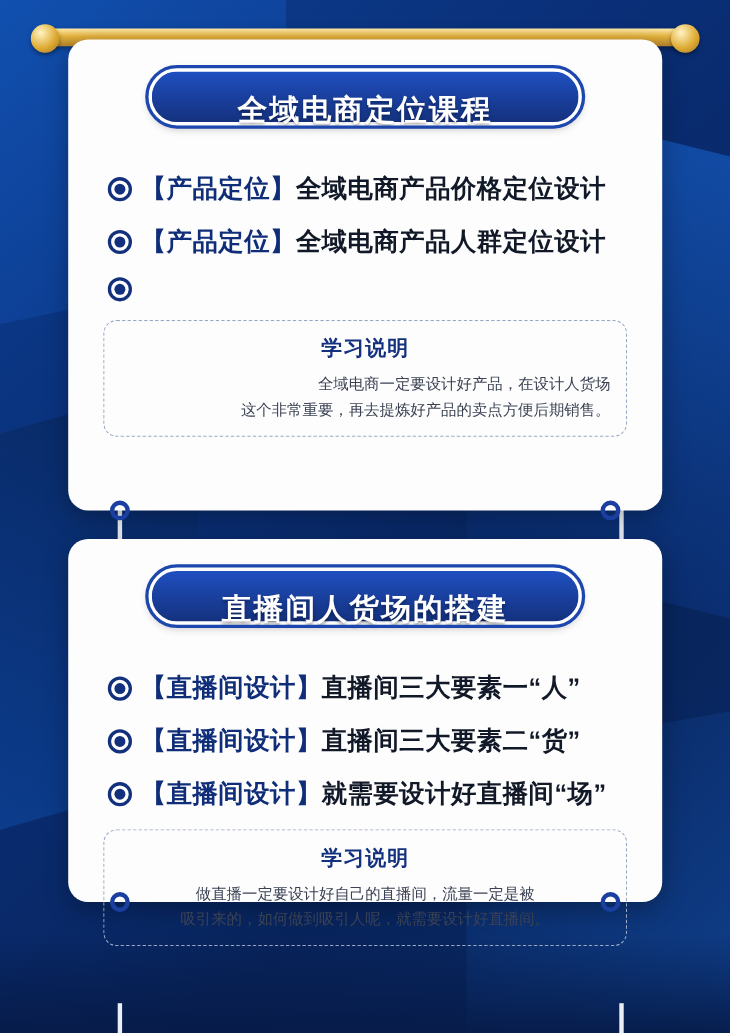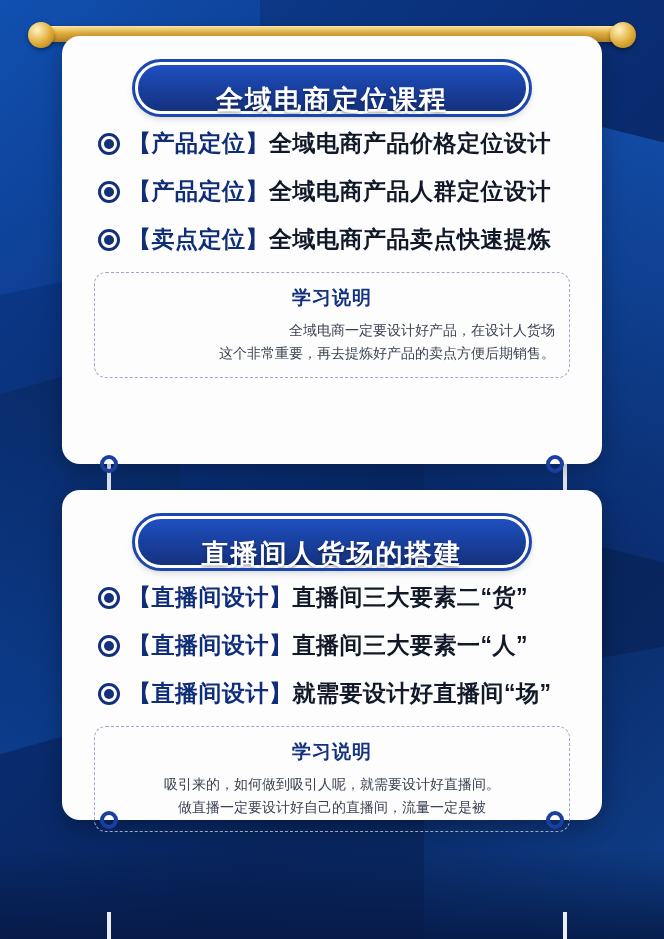--- a/index.html
+++ b/index.html
@@ -137,21 +137,21 @@
     font-size: 27px;
     font-weight: bold;
     letter-spacing: 2px;
     text-shadow: 0 2px 3px rgba(0,0,0,.35);
     white-space: nowrap;
     margin-top: 23px;
   }
 
   
   .bullets {
-    margin: 14px 0 0 0;
+    margin: 42px 0 0 0;
     padding: 0 20px 0 36px;
   }
   .bullet-row {
     display: flex;
     align-items: center;
     margin-bottom: 17px;
   }
   .bullet-dot {
     flex: 0 0 auto;
     width: 22px;
@@ -235,23 +235,20 @@
       </span>
     </div>
     <div class="bullet-row">
       <span class="bullet-dot"></span>
       <span class="bullet-text">
         <span class="tag">【产品定位】</span><span>全域电商产品人群定位设计</span>
       </span>
     </div>
     <div class="bullet-row">
       <span class="bullet-dot"></span>
-      <span class="bullet-text">
-        <span class="tag">【卖点定位】</span><span>全域电商产品卖点快速提炼</span>
-      </span>
     </div>
   </div>
 
   <div class="note">
     <div class="note-title">学习说明</div>
     <div class="note-body left">全域电商一定要设计好产品，在设计人货场</div>
     <div class="note-body left">这个非常重要，再去提炼好产品的卖点方便后期销售。</div>
   </div>
 
   <span class="notch l"></span>
@@ -261,38 +258,38 @@
 <section class="card" id="card-2">
 
   <div class="title-pill">
     <span class="txt">直播间人货场的搭建</span>
   </div>
 
   <div class="bullets">
     <div class="bullet-row">
       <span class="bullet-dot"></span>
       <span class="bullet-text">
+        <span class="tag">【直播间设计】</span><span>直播间三大要素一“人”</span>
+      </span>
+    </div>
+    <div class="bullet-row">
+      <span class="bullet-dot"></span>
+      <span class="bullet-text">
         <span class="tag">【直播间设计】</span><span>直播间三大要素二“货”</span>
-      </span>
-    </div>
-    <div class="bullet-row">
-      <span class="bullet-dot"></span>
-      <span class="bullet-text">
-        <span class="tag">【直播间设计】</span><span>直播间三大要素一“人”</span>
       </span>
     </div>
     <div class="bullet-row">
       <span class="bullet-dot"></span>
       <span class="bullet-text">
         <span class="tag">【直播间设计】</span><span>就需要设计好直播间“场”</span>
       </span>
     </div>
   </div>
 
   <div class="note">
     <div class="note-title">学习说明</div>
+    <div class="note-body">做直播一定要设计好自己的直播间，流量一定是被</div>
     <div class="note-body">吸引来的，如何做到吸引人呢，就需要设计好直播间。</div>
-    <div class="note-body">做直播一定要设计好自己的直播间，流量一定是被</div>
   </div>
 
   <span class="notch l"></span>
   <span class="notch r"></span>
 </section>
 
 </body></html>

